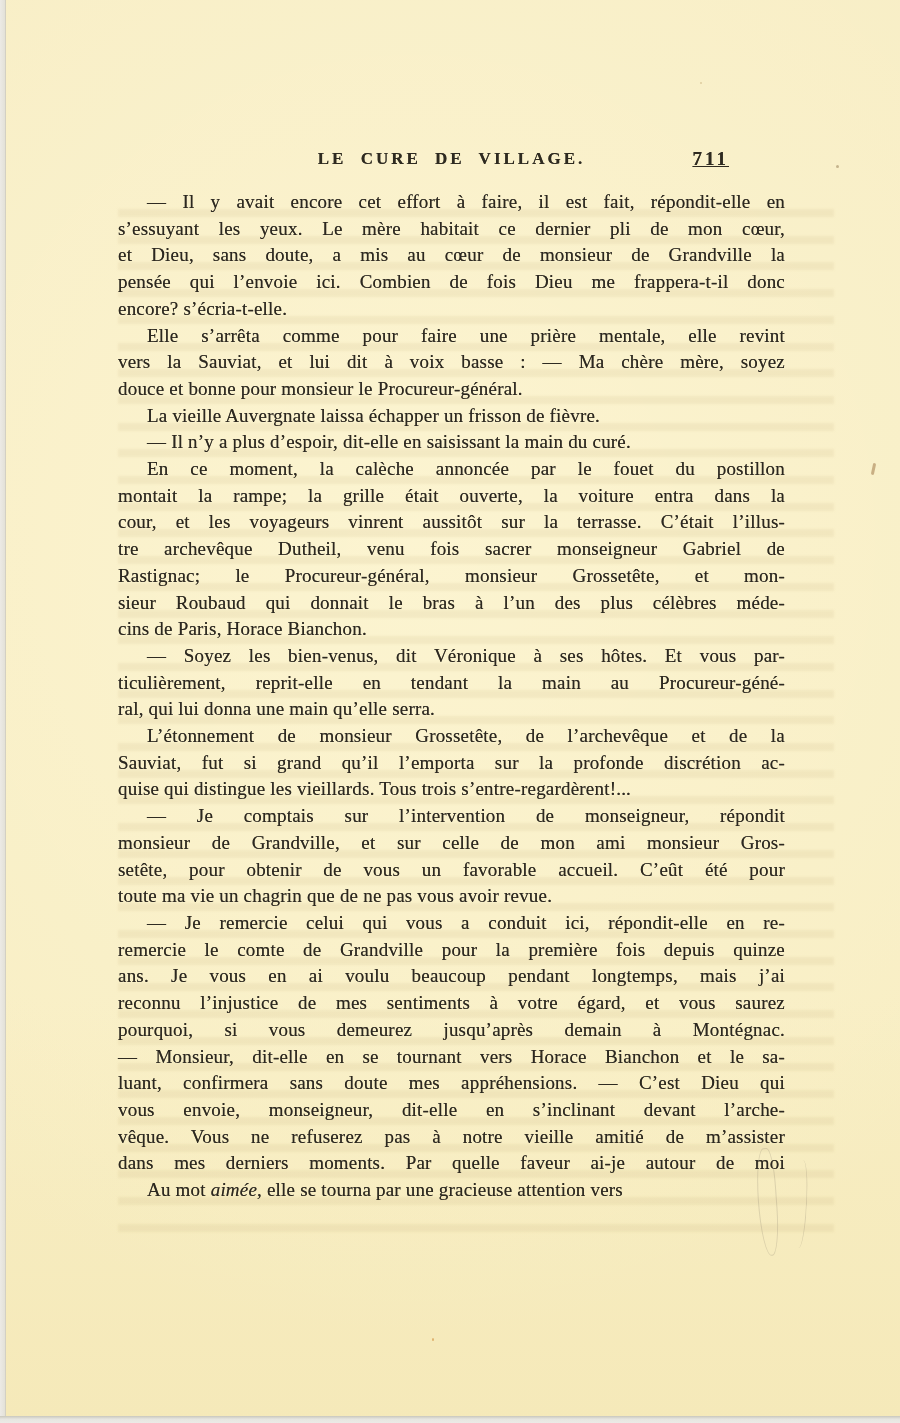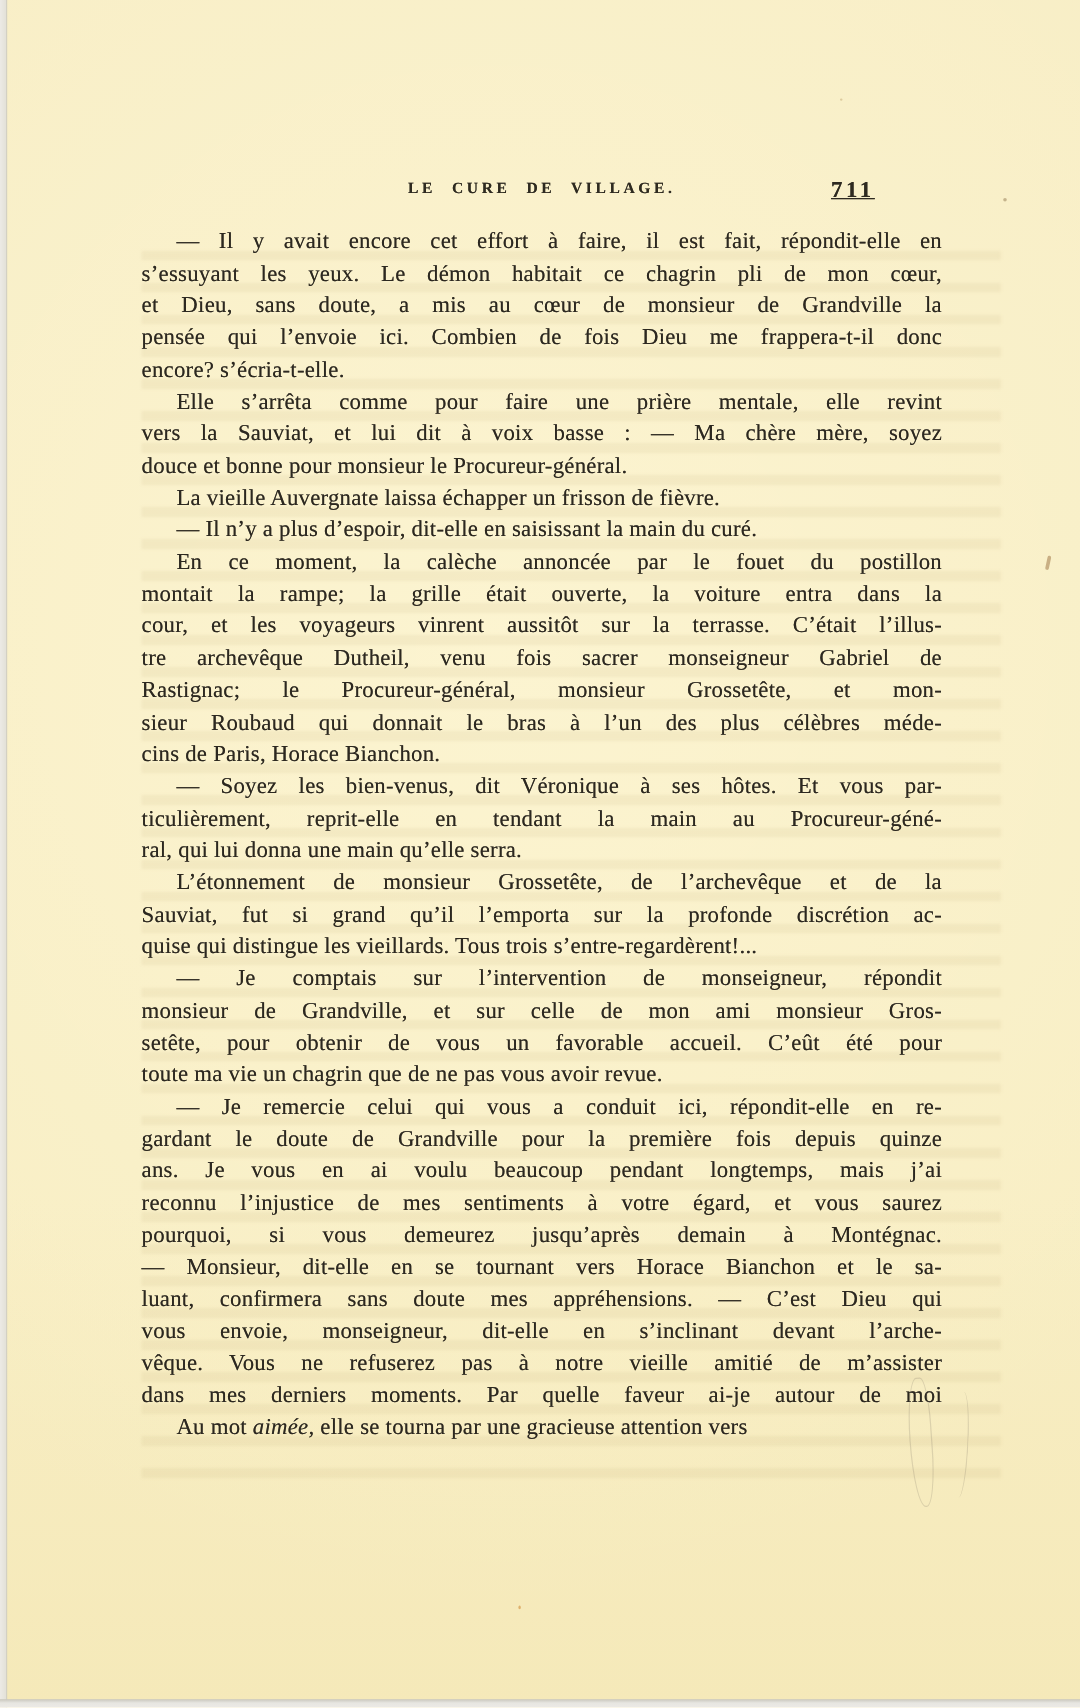--- a/index.html
+++ b/index.html
@@ -35,21 +35,21 @@
       rgba(0,0,0,0) 21px, rgba(0,0,0,0) 26.7px);
     filter: blur(1.2px);
     pointer-events: none;
   }
   .header-row {
     position: absolute; left: 118px; top: 149px; width: 667px; height: 24px;
     color: #2e2a20;
   }
   .header-title {
     text-align: center;
-    font-size: 13px; font-weight: bold;
+    font-size: 17px; font-weight: bold;
     letter-spacing: 3px; word-spacing: 7px;
     text-shadow: 0 0 0.5px rgba(46,42,32,0.7);
   }
   .page-number {
     position: absolute; right: 56px; top: -1px;
     font-size: 19px; font-weight: bold; letter-spacing: 3px;
     text-shadow: 0 0 0.5px rgba(46,42,32,0.7);
     text-decoration: underline;
   }
   .text-block {
@@ -97,21 +97,21 @@
   <div class="bleed"></div>
 
   <div class="header-row">
     <div class="header-title">LE CURE DE VILLAGE.</div>
     <div class="page-number">711</div>
   </div>
 
   <div class="text-block">
       <div class="para">
         <div class="line indent"><span>— Il y avait encore cet effort à faire, il est fait, répondit-elle en</span></div>
-        <div class="line"><span>s’essuyant les yeux. Le démon habitait ce chagrin pli de mon cœur,</span></div>
+        <div class="line"><span>s’essuyant les yeux. Le mère habitait ce dernier pli de mon cœur,</span></div>
         <div class="line"><span>et Dieu, sans doute, a mis au cœur de monsieur de Grandville la</span></div>
         <div class="line"><span>pensée qui l’envoie ici. Combien de fois Dieu me frappera-t-il donc</span></div>
         <div class="line last"><span>encore? s’écria-t-elle.</span></div>
       </div>
       <div class="para">
         <div class="line indent"><span>Elle s’arrêta comme pour faire une prière mentale, elle revint</span></div>
         <div class="line"><span>vers la Sauviat, et lui dit à voix basse : — Ma chère mère, soyez</span></div>
         <div class="line last"><span>douce et bonne pour monsieur le Procureur-général.</span></div>
       </div>
       <div class="para">
@@ -140,21 +140,21 @@
         <div class="line last"><span>quise qui distingue les vieillards. Tous trois s’entre-regardèrent!...</span></div>
       </div>
       <div class="para">
         <div class="line indent"><span>— Je comptais sur l’intervention de monseigneur, répondit</span></div>
         <div class="line"><span>monsieur de Grandville, et sur celle de mon ami monsieur Gros-</span></div>
         <div class="line"><span>setête, pour obtenir de vous un favorable accueil. C’eût été pour</span></div>
         <div class="line last"><span>toute ma vie un chagrin que de ne pas vous avoir revue.</span></div>
       </div>
       <div class="para">
         <div class="line indent"><span>— Je remercie celui qui vous a conduit ici, répondit-elle en re-</span></div>
-        <div class="line"><span>gardant le doute de Grandville pour la première fois depuis quinze</span></div>
+        <div class="line"><span>remercie le comte de Grandville pour la première fois depuis quinze</span></div>
         <div class="line"><span>ans. Je vous en ai voulu beaucoup pendant longtemps, mais j’ai</span></div>
         <div class="line"><span>reconnu l’injustice de mes sentiments à votre égard, et vous saurez</span></div>
         <div class="line"><span>pourquoi, si vous demeurez jusqu’après demain à Montégnac.</span></div>
         <div class="line"><span>— Monsieur, dit-elle en se tournant vers Horace Bianchon et le sa-</span></div>
         <div class="line"><span>luant, confirmera sans doute mes appréhensions. — C’est Dieu qui</span></div>
         <div class="line"><span>vous envoie, monseigneur, dit-elle en s’inclinant devant l’arche-</span></div>
         <div class="line"><span>vêque. Vous ne refuserez pas à notre vieille amitié de m’assister</span></div>
         <div class="line"><span>dans mes derniers moments. Par quelle faveur ai-je autour de moi</span></div>
       </div>
       <div class="para">

